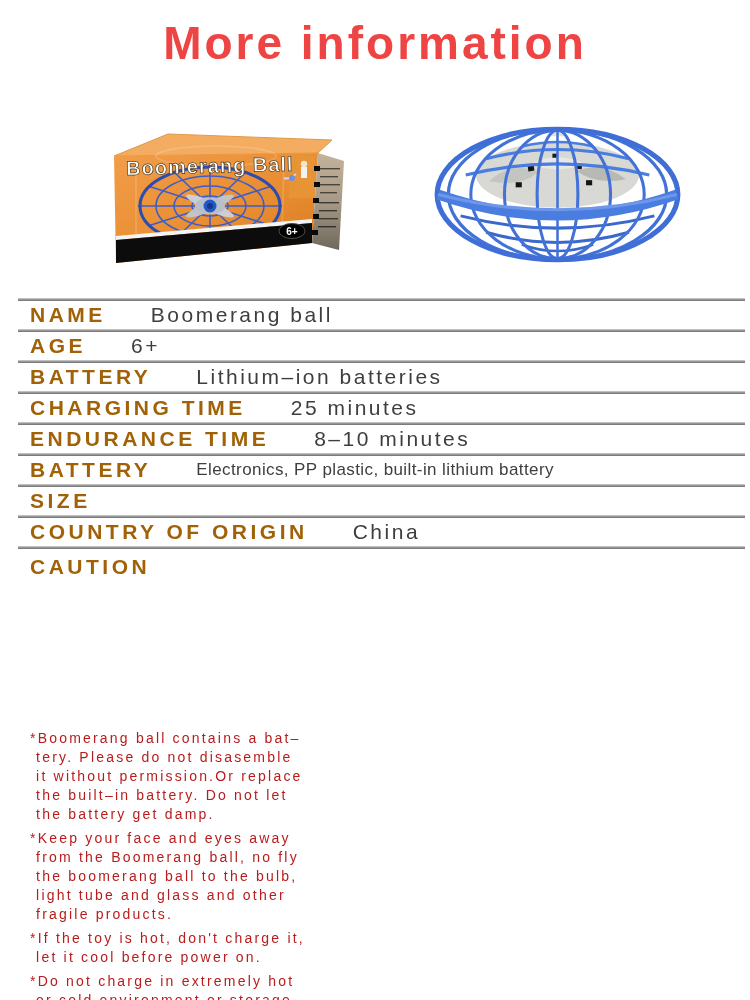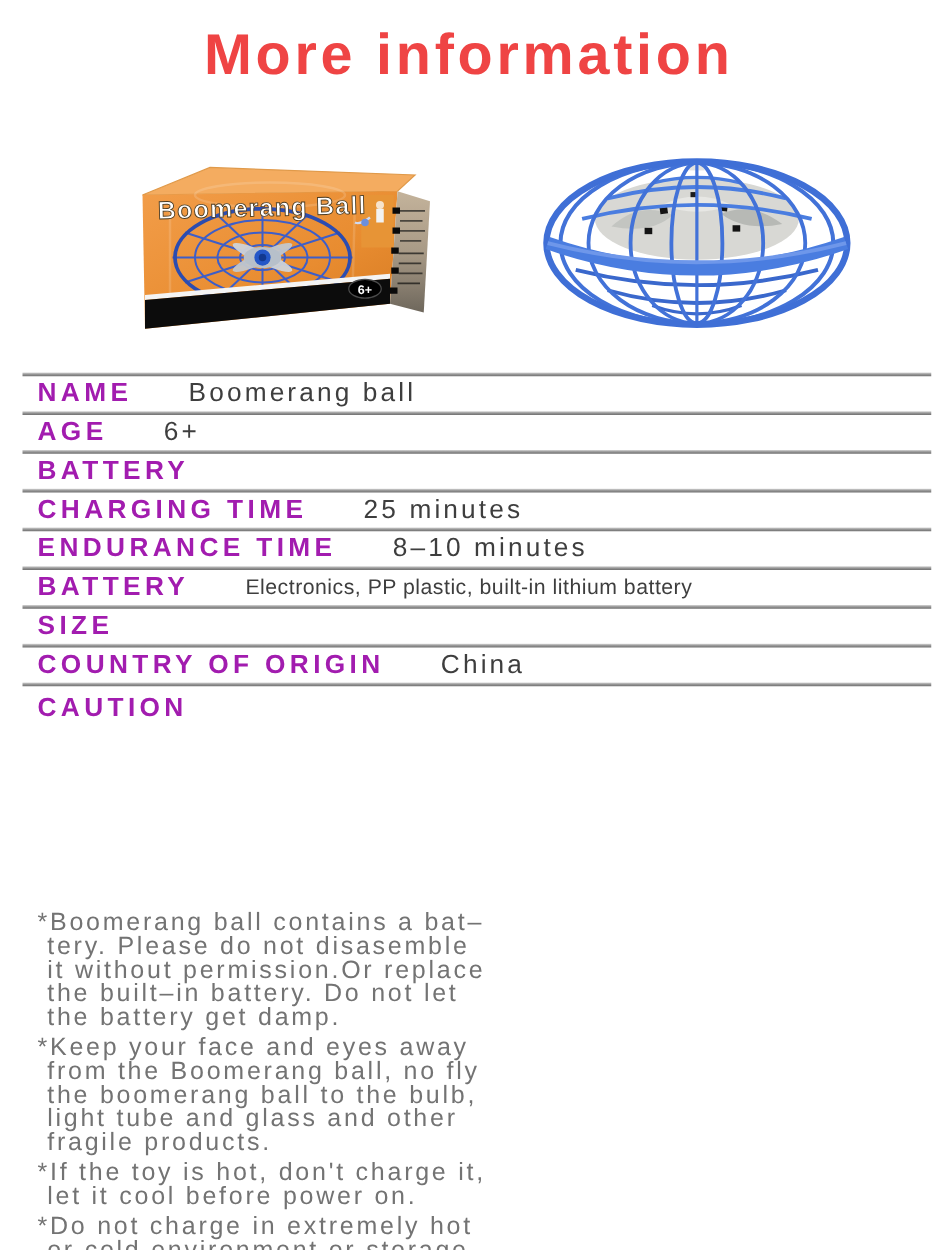--- a/index.html
+++ b/index.html
@@ -9,29 +9,29 @@
   }
   .page-title{
     position:absolute;top:16px;left:0;width:100%;margin:0;
     text-align:center;font-size:46px;font-weight:bold;letter-spacing:3px;color:#ef4444;
   }
   .box-img{position:absolute;left:106px;top:126px;}
   .ball-img{position:absolute;left:430px;top:122px;}
   .spec-table{position:absolute;top:298px;left:18px;width:727px;}
   .divider{height:3px;background:linear-gradient(to bottom,#d6d6d6 0%,#9a9a9a 45%,#6f6f6f 100%);}
   .spec-row{display:flex;align-items:center;height:28px;padding-left:12px;gap:45px;}
-  .row-label{font-weight:bold;font-size:21px;letter-spacing:3.5px;color:#a21caf;white-space:nowrap;}
+  .row-label{font-weight:bold;font-size:21px;letter-spacing:3.5px;color:#a16207;white-space:nowrap;}
   .row-value{font-size:21px;letter-spacing:2.5px;color:#3e3e3e;white-space:nowrap;}
   .row-value.small{font-size:17px;letter-spacing:0.4px;}
   .caution-row{display:flex;align-items:flex-start;padding:6px 0 14px 12px;flex-direction:column;}
   .caution-row .row-label{flex:0 0 173px;}
   .caution-text{flex:1;padding-top:1px;}
   .caution-text p{
     margin:0 0 5px 0;white-space:pre-wrap;
-    font-size:20px;line-height:19px;letter-spacing:2.2px;color:#737373;
+    font-size:14px;line-height:19px;letter-spacing:2.2px;color:#b91c1c;
   }
   svg text{font-family:"Liberation Sans", sans-serif;}
 </style>
 </head>
 <body>
 
 <div id="page">
 
   <h1 class="page-title">More information</h1>
 
@@ -161,20 +161,21 @@
     <div class="divider"></div>
 
     <div class="spec-row">
       <span class="row-label">AGE</span>
       <span class="row-value">6+</span>
     </div>
     <div class="divider"></div>
 
     <div class="spec-row">
       <span class="row-label">BATTERY</span>
+      <span class="row-value">Lithium–ion batteries</span>
     </div>
     <div class="divider"></div>
 
     <div class="spec-row">
       <span class="row-label">CHARGING TIME</span>
       <span class="row-value">25 minutes</span>
     </div>
     <div class="divider"></div>
 
     <div class="spec-row">

